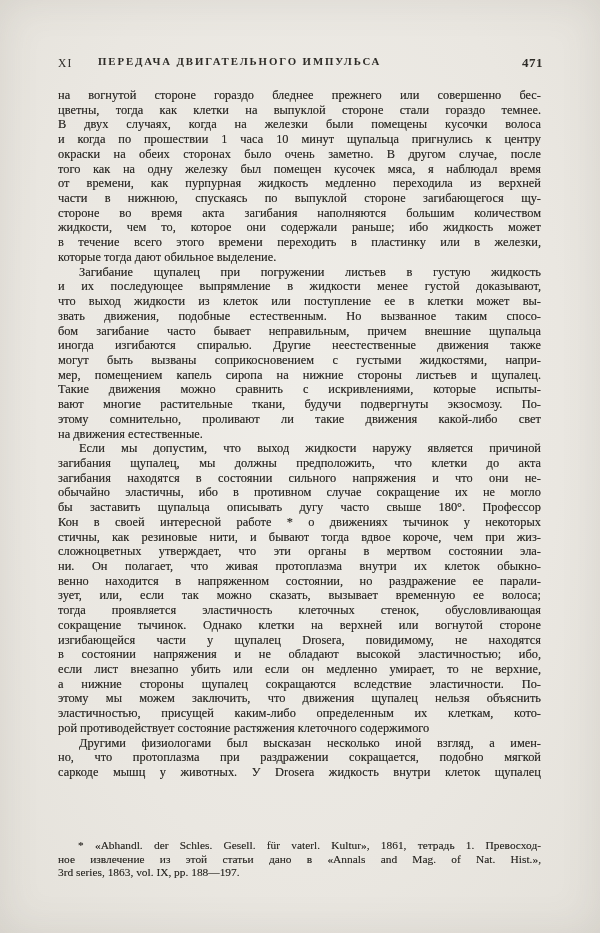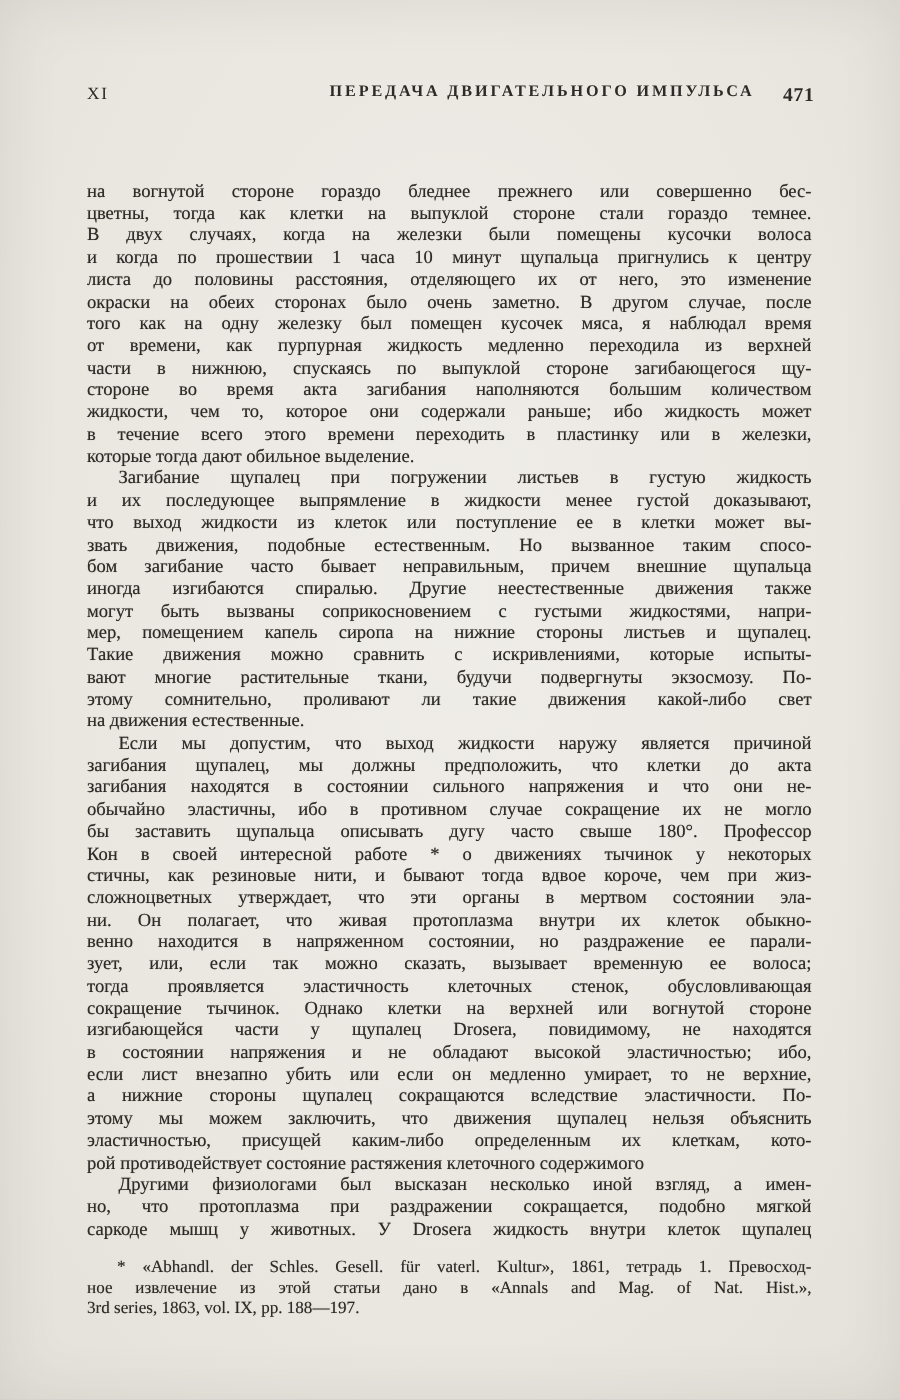--- a/index.html
+++ b/index.html
@@ -17,34 +17,33 @@
   .running-header {
     position: absolute;
     top: 55px; left: 58px; right: 57px; height: 14px;
   }
   .chapter {
     position: absolute; left: 0; top: 2px;
     font-size: 11.5px; letter-spacing: 1.2px; font-weight: 400;
   }
   .title {
     position: absolute; left: 40px; right: 40px; top: 0;
-    text-align: right;
+    text-align: left;
     font-size: 10.8px; font-weight: 700; letter-spacing: 1.9px;
     white-space: nowrap;
   }
   .pagenum {
     position: absolute; right: 0; top: 0;
     font-size: 13px; font-weight: 600; letter-spacing: 0.5px;
   }
   .body-text {
     position: absolute;
     top: 88px; left: 58px; width: 483px;
     font-size: 12.4px; line-height: 14.72px;
     text-shadow: 0 0 0.5px rgba(46,44,40,0.55);
-    margin-top: 32px;
   }
   .line {
     text-align: justify;
     text-align-last: justify;
     white-space: nowrap;
   }
   .para.closed > .line:last-child { text-align-last: left; }
   .para.indent > .line:first-child { text-indent: 21px; }
   .footnote {
     position: absolute;
@@ -65,21 +64,20 @@
     <span class="title">ПЕРЕДАЧА ДВИГАТЕЛЬНОГО ИМПУЛЬСА</span>
     <span class="pagenum">471</span>
   </div>
 
   <div class="body-text">
     <div class="para closed">
         <div class="line">на вогнутой стороне гораздо бледнее прежнего или совершенно бес-</div>
         <div class="line">цветны, тогда как клетки на выпуклой стороне стали гораздо темнее.</div>
         <div class="line">В двух случаях, когда на железки были помещены кусочки волоса</div>
         <div class="line">и когда по прошествии 1 часа 10 минут щупальца пригнулись к центру</div>
-        <div class="line">листа до половины расстояния, отделяющего их от него, это изменение</div>
         <div class="line">окраски на обеих сторонах было очень заметно. В другом случае, после</div>
         <div class="line">того как на одну железку был помещен кусочек мяса, я наблюдал время</div>
         <div class="line">от времени, как пурпурная жидкость медленно переходила из верхней</div>
         <div class="line">части в нижнюю, спускаясь по выпуклой стороне загибающегося щу-</div>
         <div class="line">стороне во время акта загибания наполняются большим количеством</div>
         <div class="line">жидкости, чем то, которое они содержали раньше; ибо жидкость может</div>
         <div class="line">в течение всего этого времени переходить в пластинку или в железки,</div>
         <div class="line">которые тогда дают обильное выделение.</div>
       </div>
     <div class="para closed indent">

